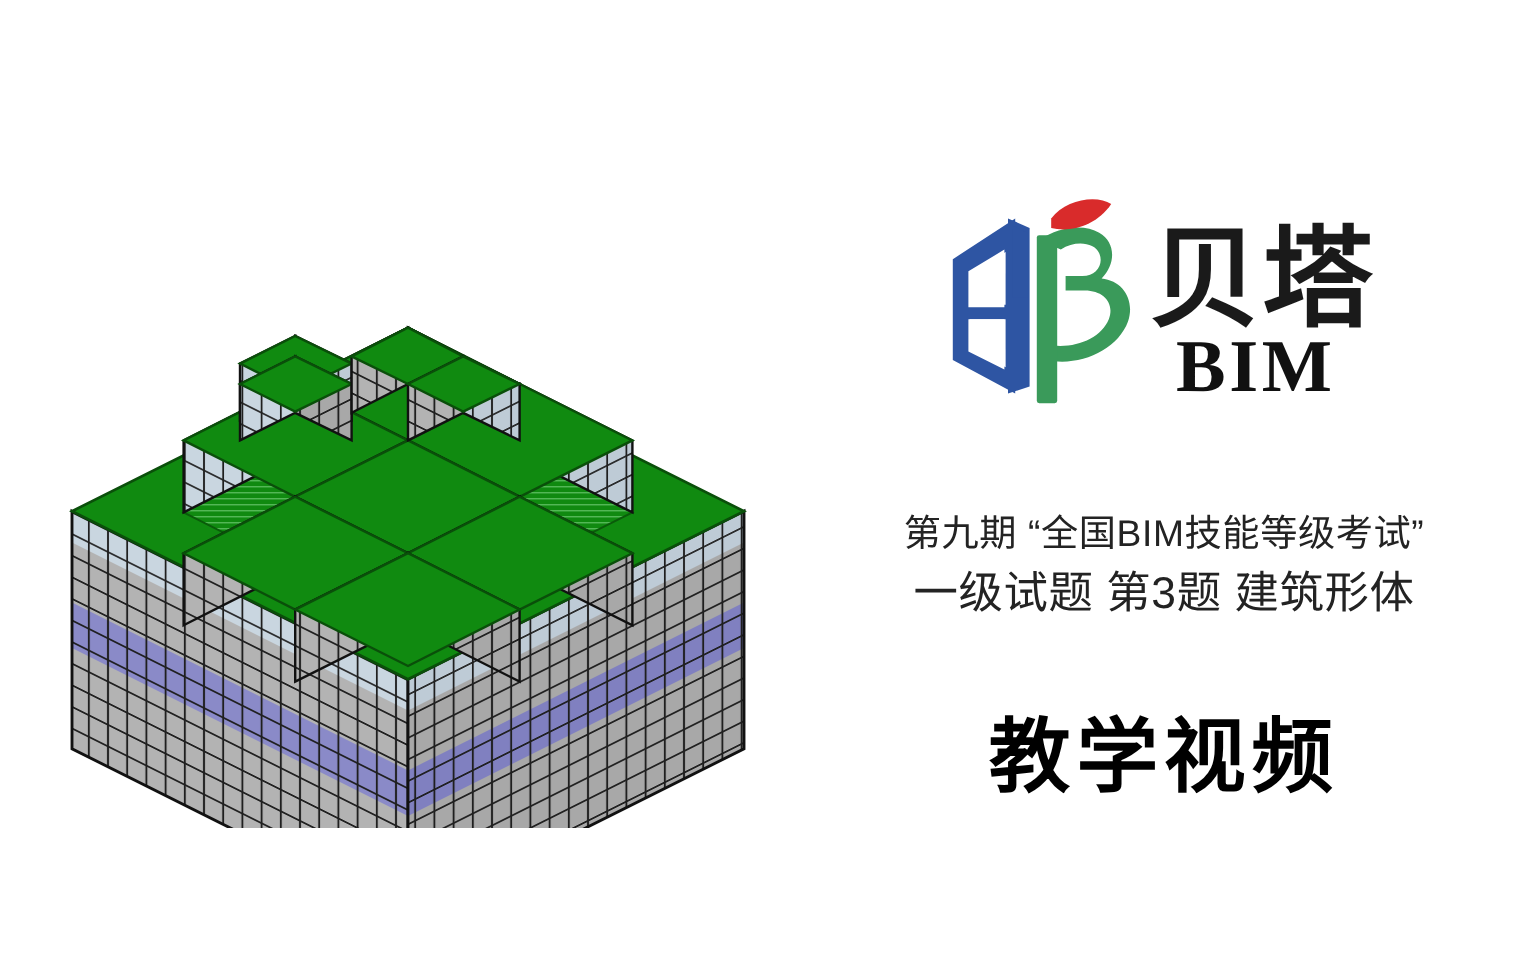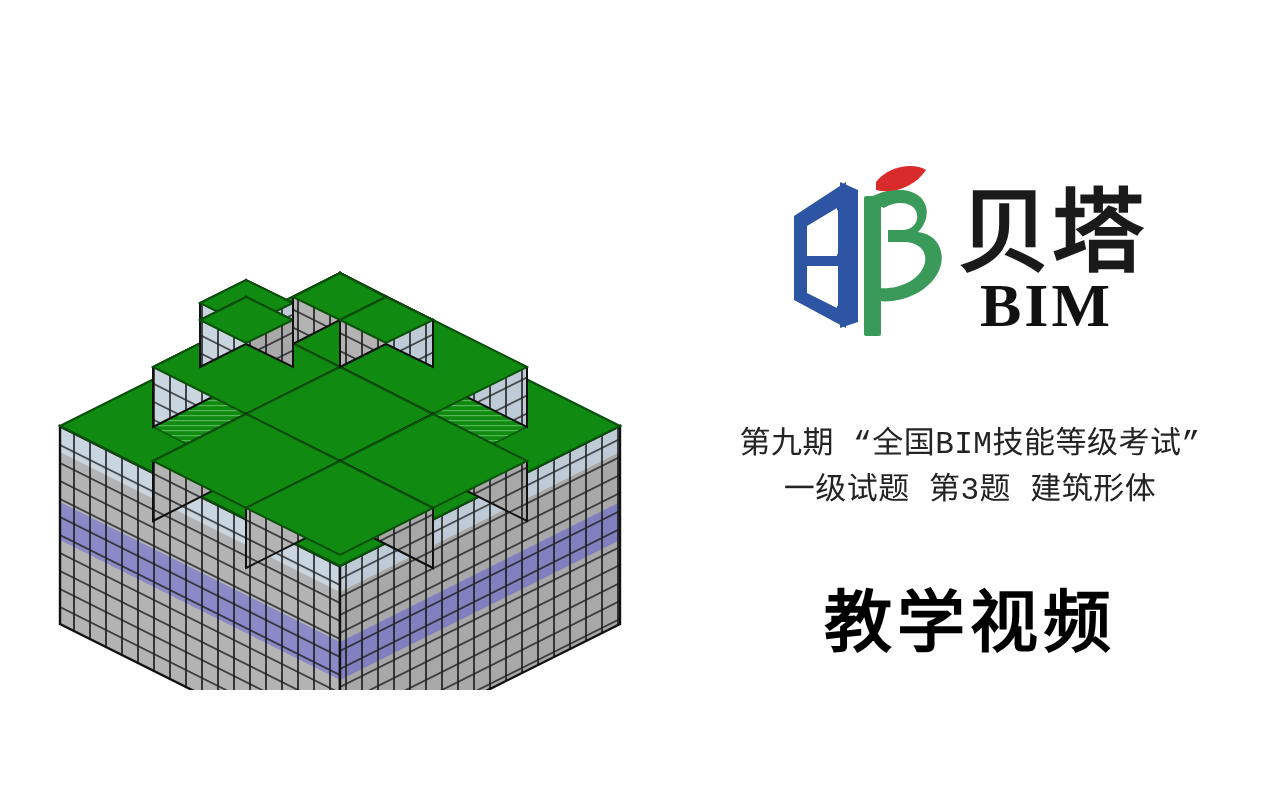--- a/index.html
+++ b/index.html
@@ -29,30 +29,30 @@
 
   
   #logo-block{
     margin-top:160px;
     display:flex;align-items:flex-start;justify-content:center;
     width:100%;
   }
   #logo-svg{width:380px;height:190px;display:block;}
 
   
-  #title-block{margin-top:44px;width:100%;text-align:center;color:#1a1a1a;font-family:Liberation Mono, monospace;}
+  #title-block{margin-top:44px;width:100%;text-align:center;color:#1a1a1a;}
   .title-line{
     font-size:31px;
     line-height:1.48;
     letter-spacing:0.5px;
     white-space:nowrap;
     font-weight:400;
     color:#232323;
   }
-  #title-line-2{font-size:31px;}
+  #title-line-2{font-size:37px;}
 
   #headline{
     margin-top:46px;
     font-size:68px;
     font-weight:700;
     letter-spacing:5px;
     color:#000000;
     text-align:center;
     width:100%;
     line-height:1;

